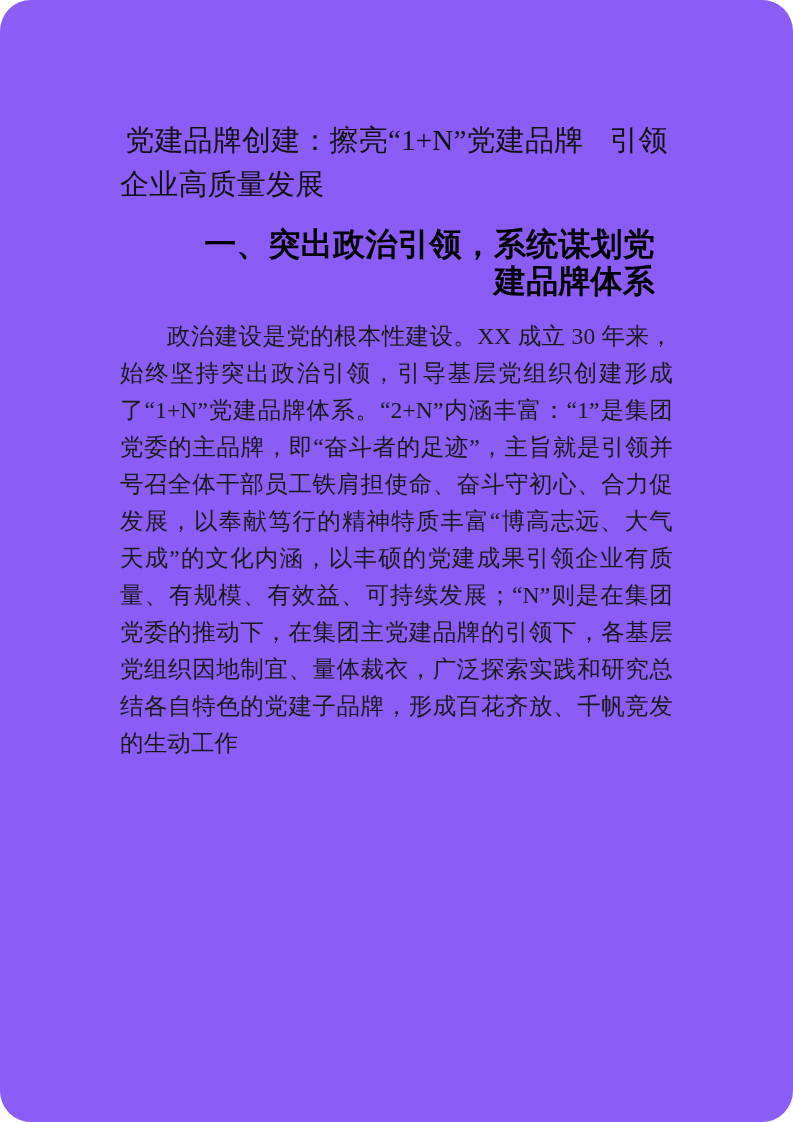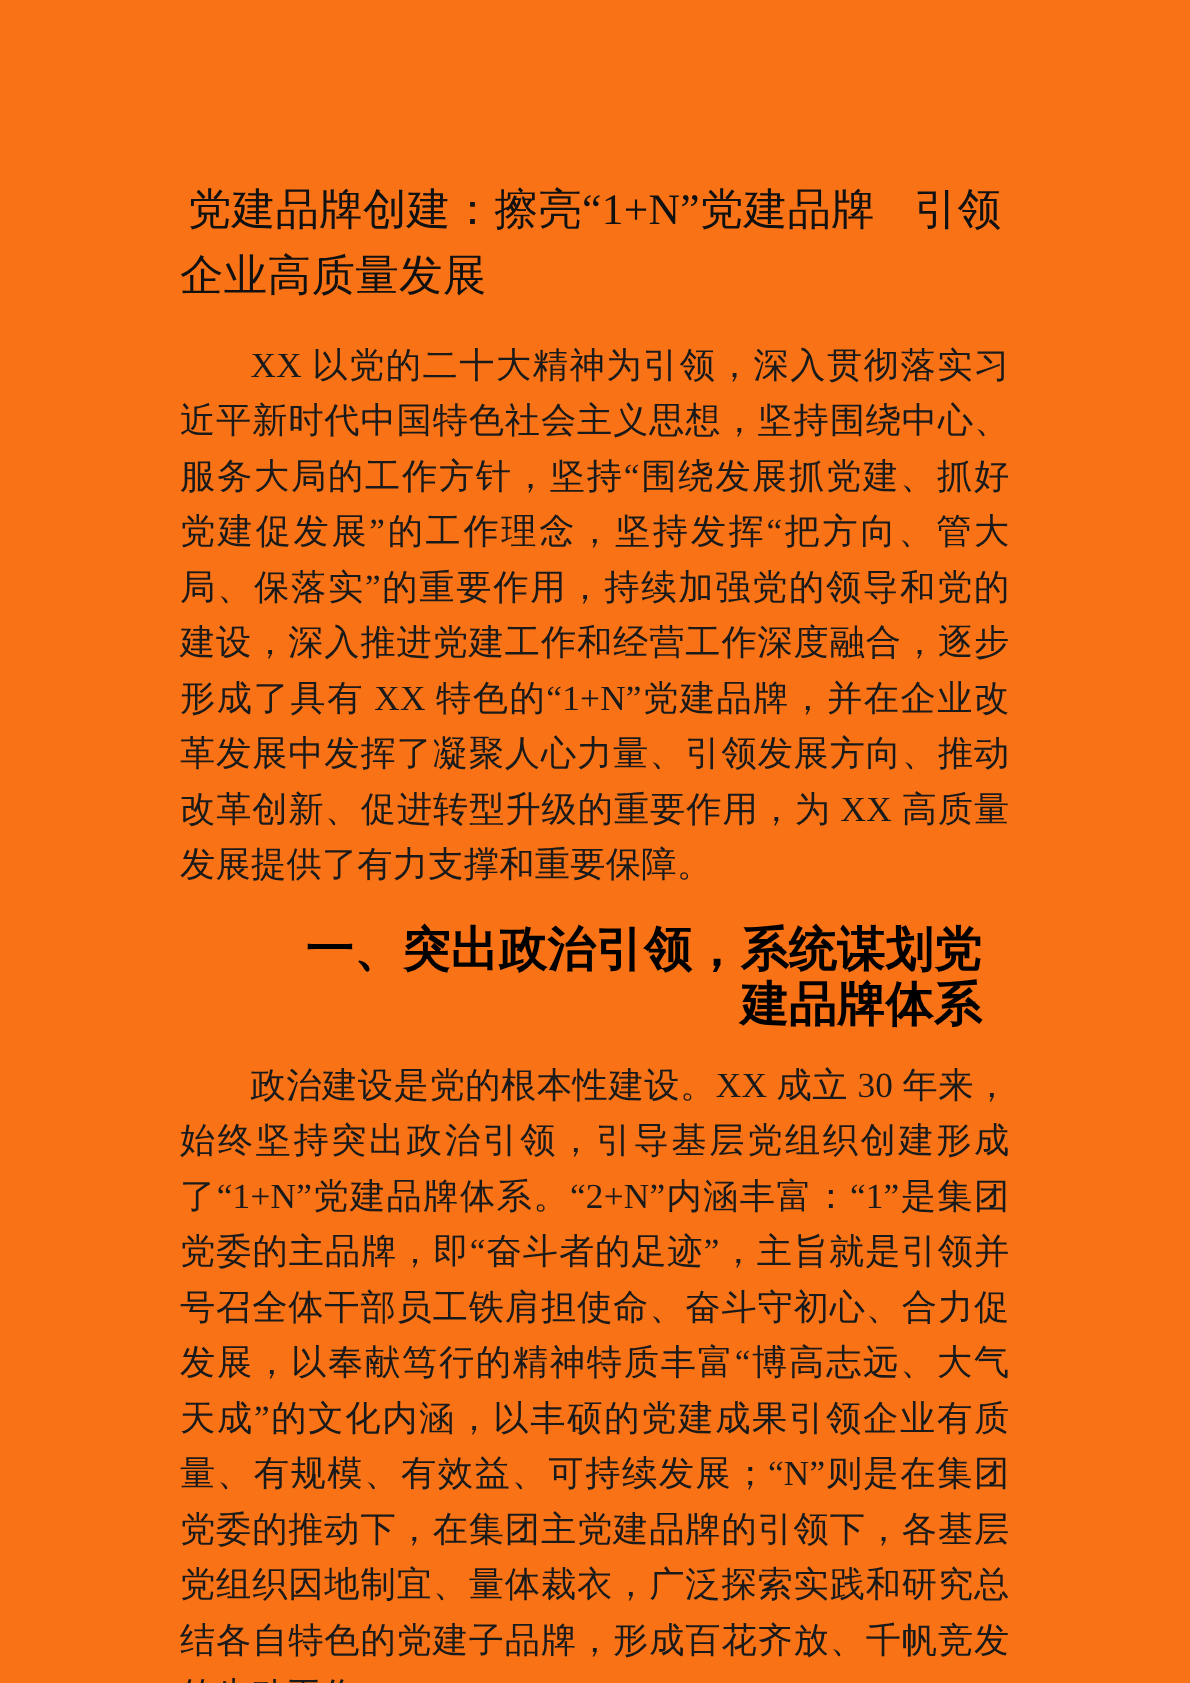--- a/index.html
+++ b/index.html
@@ -10,23 +10,24 @@
   }
   body {
     font-family: "Liberation Serif", "DejaVu Serif", serif;
     color: #000000;
   }
 
   .page {
     position: relative;
     width: 793px;
     height: 1122px;
-    background: #f97316;
+    background: #8b5cf6;
     overflow: hidden;
     box-sizing: border-box;
+    border-radius: 31px;
   }
 
   
   .content {
     position: absolute;
     left: 120px;
     top: 0;
     width: 553px;
   }
 
@@ -92,21 +93,20 @@
 
   <div class="content">
 
     <h1 class="doc-title">
       <span class="t-line t-line1"><span>党建品牌创建：擦亮“1+N”党建品牌</span><span class="title-gap"></span><span>引领</span></span>
       <span class="t-line t-line2">企业高质量发展</span>
     </h1>
 
     <div class="body-block">
 
-      <p class="para">XX 以党的二十大精神为引领，深入贯彻落实习近平新时代中国特色社会主义思想，坚持围绕中心、服务大局的工作方针，坚持“围绕发展抓党建、抓好党建促发展”的工作理念，坚持发挥“把方向、管大局、保落实”的重要作用，持续加强党的领导和党的建设，深入推进党建工作和经营工作深度融合，逐步形成了具有 XX 特色的“1+N”党建品牌，并在企业改革发展中发挥了凝聚人心力量、引领发展方向、推动改革创新、促进转型升级的重要作用，为 XX 高质量发展提供了有力支撑和重要保障。</p>
 
       <h2 class="section-heading">一、突出政治引领，系统谋划党建品牌体系</h2>
 
       <p class="para">政治建设是党的根本性建设。XX 成立 30 年来，始终坚持突出政治引领，引导基层党组织创建形成了“1+N”党建品牌体系。“2+N”内涵丰富：“1”是集团党委的主品牌，即“奋斗者的足迹”，主旨就是引领并号召全体干部员工铁肩担使命、奋斗守初心、合力促发展，以奉献笃行的精神特质丰富“博高志远、大气天成”的文化内涵，以丰硕的党建成果引领企业有质量、有规模、有效益、可持续发展；“N”则是在集团党委的推动下，在集团主党建品牌的引领下，各基层党组织因地制宜、量体裁衣，广泛探索实践和研究总结各自特色的党建子品牌，形成百花齐放、千帆竞发的生动工作</p>
 
     </div>
 
   </div>
 
 </div>

